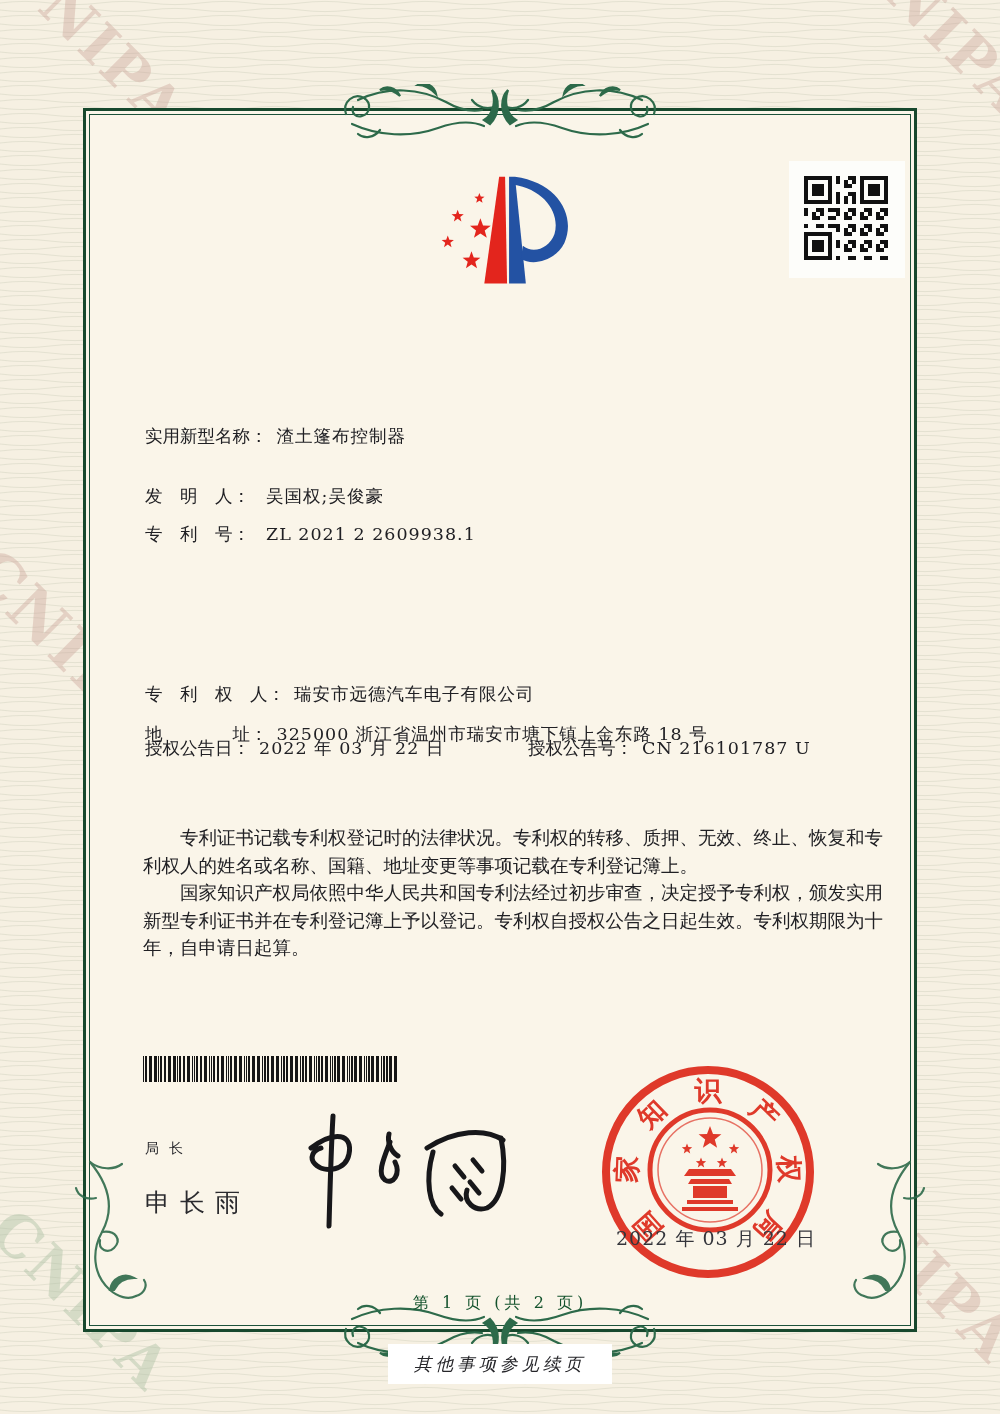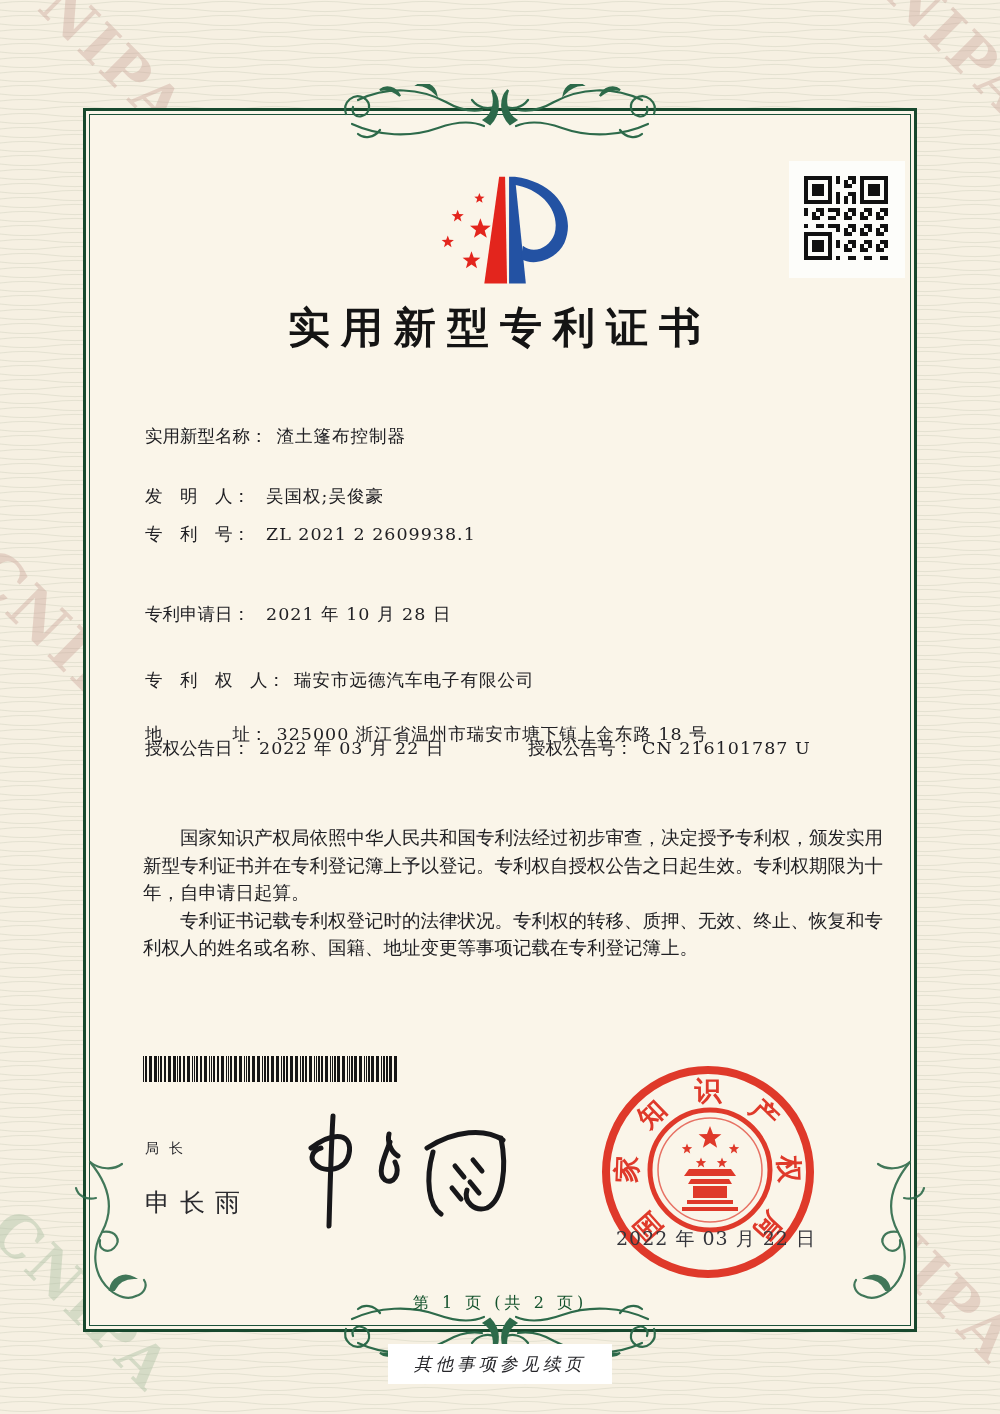--- a/index.html
+++ b/index.html
@@ -38,21 +38,21 @@
   .cert-number{position:absolute;left:128px;top:172px;font-size:19px;color:#26262a;}
   .logo{position:absolute;left:428px;top:168px;width:168px;height:130px;}
   .qr-patch{position:absolute;left:789px;top:161px;width:116px;height:117px;background:#fdfdfa;}
   .qr-patch svg{position:absolute;left:15px;top:15px;}
   .title{position:absolute;left:0;right:0;top:300px;text-align:center;
          font-size:42px;font-weight:bold;letter-spacing:11px;color:#141414;}
   
   .frow{position:absolute;left:145px;width:740px;font-size:17.5px;color:#202024;white-space:nowrap;}
   .flabel{display:inline-block;min-width:112px;}
   .fvalue{margin-left:9px;letter-spacing:1px;}
-  .r0{top:424px;}.r1{top:484px;}.r2{top:522px;}.r3{top:602px;}.r4{top:668px;}.r5{top:722px;}
+  .r0{top:424px;}.r1{top:484px;}.r2{top:522px;}.r3{top:602px;}.r4{top:682px;}.r5{top:722px;}
   .grant{top:736px;}
   .grant .g2{position:absolute;left:383px;top:0;}
   
   .body-text{position:absolute;left:143px;top:824px;width:740px;
              font-size:18.5px;line-height:27.5px;color:#202024;text-align:justify;}
   .body-text p{margin:0;text-indent:2em;}
   
   .barcode{position:absolute;left:143px;top:1056px;width:258px;height:26px;}
   
   .director-label{position:absolute;left:145px;top:1140px;font-size:14px;letter-spacing:10px;
@@ -284,48 +284,44 @@
         <rect x="80" y="32" width="4" height="4" fill="#111"></rect>
         <rect x="80" y="36" width="4" height="4" fill="#111"></rect>
         <rect x="80" y="48" width="4" height="4" fill="#111"></rect>
         <rect x="80" y="52" width="4" height="4" fill="#111"></rect>
         <rect x="80" y="64" width="4" height="4" fill="#111"></rect>
         <rect x="80" y="68" width="4" height="4" fill="#111"></rect>
         <rect x="80" y="80" width="4" height="4" fill="#111"></rect>
       </svg>
   </div>
 
-  <div class="title">实用新型专利证书</div>
 
   <div class="frow r0">
     <span class="flabel">实用新型名称：</span><span class="fvalue">渣土篷布控制器</span>
   </div>
   <div class="frow r1">
     <span class="flabel">发　明　人：</span><span class="fvalue">吴国权;吴俊豪</span>
   </div>
   <div class="frow r2">
     <span class="flabel">专　利　号：</span><span class="fvalue">ZL 2021 2 2609938.1</span>
-  </div>
-  <div class="frow r3">
-    <span class="flabel">专利申请日：</span><span class="fvalue">2021 年 10 月 28 日</span>
   </div>
   <div class="frow r4">
     <span class="flabel">专　利　权　人：</span><span class="fvalue">瑞安市远德汽车电子有限公司</span>
   </div>
   <div class="frow r5">
     <span class="flabel">地　　　　址：</span><span class="fvalue">325000  浙江省温州市瑞安市塘下镇上金东路 18 号</span>
   </div>
   <div class="frow grant">
     <span>授权公告日：</span><span class="fvalue">2022 年 03 月 22 日</span>
     <span class="g2"><span>授权公告号：</span><span class="fvalue">CN 216101787 U</span></span>
   </div>
 
   <div class="body-text">
+    <p>专利证书记载专利权登记时的法律状况。专利权的转移、质押、无效、终止、恢复和专利权人的姓名或名称、国籍、地址变更等事项记载在专利登记簿上。</p>
     <p>国家知识产权局依照中华人民共和国专利法经过初步审查，决定授予专利权，颁发实用新型专利证书并在专利登记簿上予以登记。专利权自授权公告之日起生效。专利权期限为十年，自申请日起算。</p>
-    <p>专利证书记载专利权登记时的法律状况。专利权的转移、质押、无效、终止、恢复和专利权人的姓名或名称、国籍、地址变更等事项记载在专利登记簿上。</p>
   </div>
 
   <svg class="barcode" id="barcode" viewBox="0 0 258 26" aria-hidden="true">
       <rect x="0" y="0" width="1" height="26" fill="#151515"></rect>
       <rect x="2" y="0" width="2" height="26" fill="#151515"></rect>
       <rect x="6" y="0" width="3" height="26" fill="#151515"></rect>
       <rect x="11" y="0" width="3" height="26" fill="#151515"></rect>
       <rect x="15" y="0" width="1" height="26" fill="#151515"></rect>
       <rect x="17" y="0" width="2" height="26" fill="#151515"></rect>
       <rect x="21" y="0" width="2" height="26" fill="#151515"></rect>

